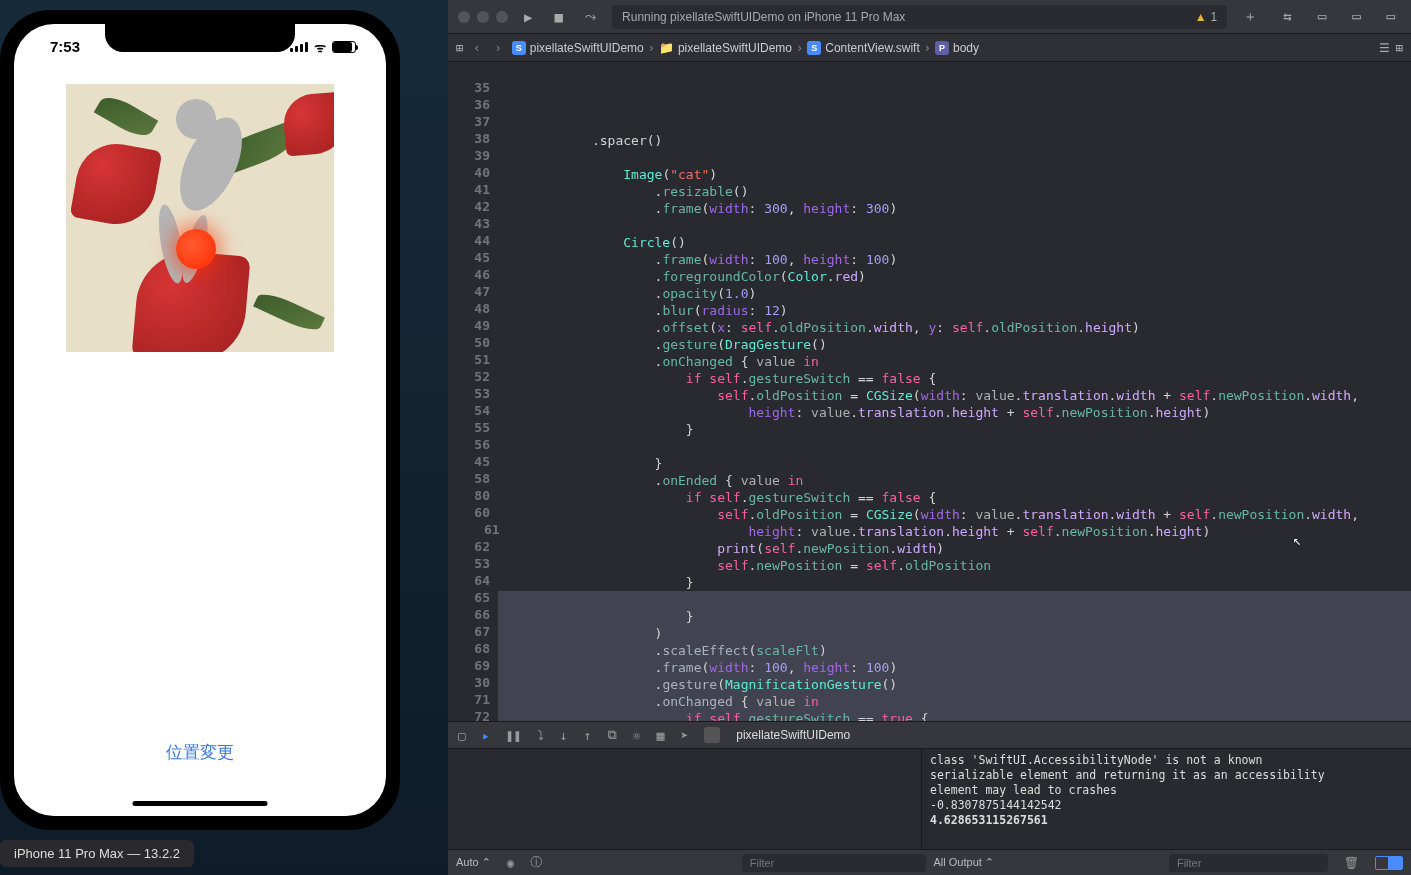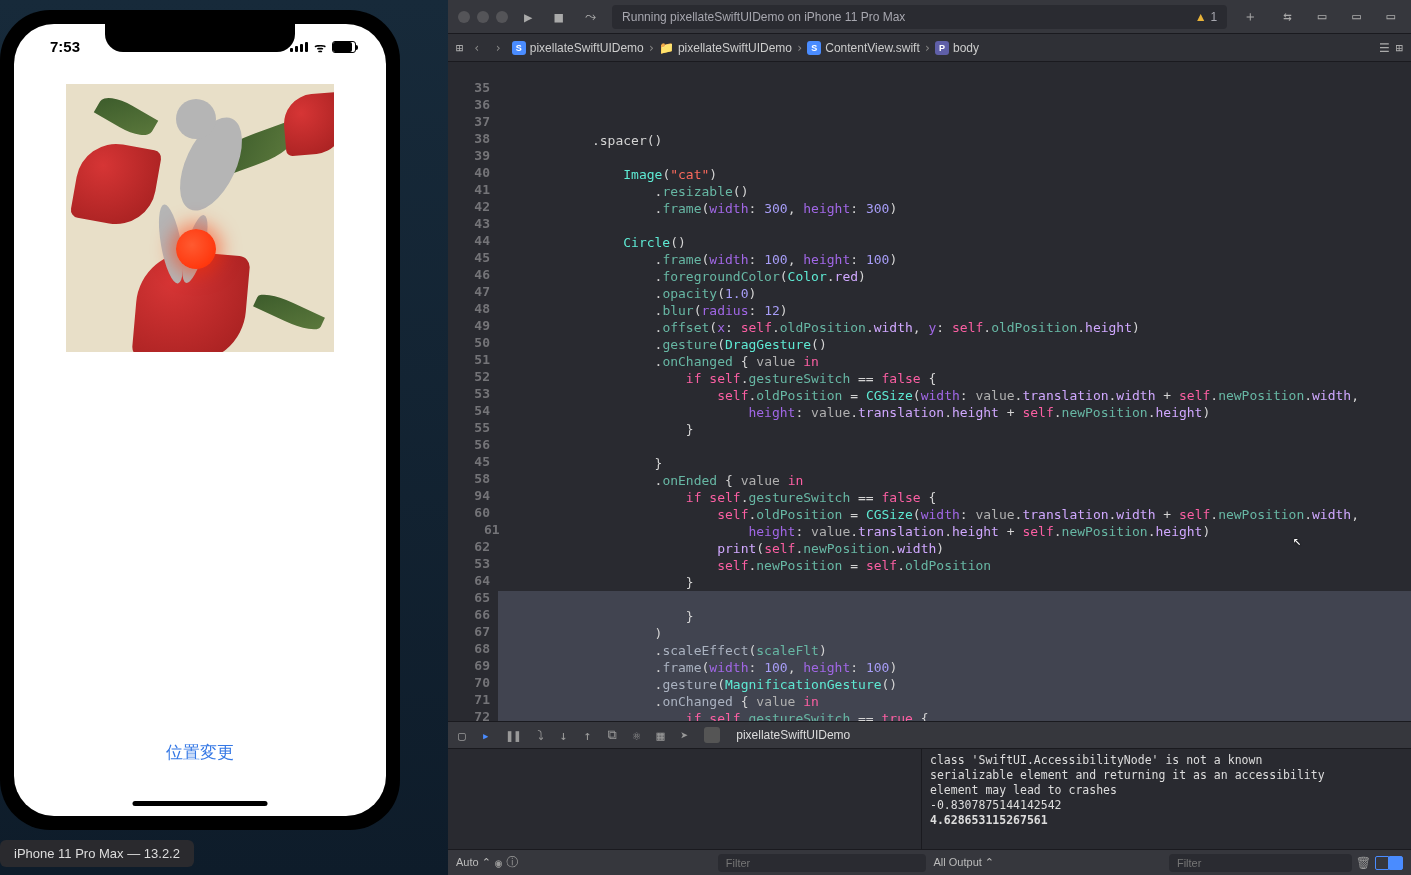--- a/index.html
+++ b/index.html
@@ -246,21 +246,21 @@
 }
 .bottom-bar {
   height: 26px;
   background: #36373d;
   border-top: 1px solid #1a1a1f;
   display: flex;
   align-items: center;
   padding: 0 8px;
   gap: 8px;
 }
-.bb-left, .bb-right { flex: 1; display: flex; align-items: center; gap: 4px; }
+.bb-left, .bb-right { flex: 1; display: flex; align-items: center; gap: 16px; }
 .bb-right { justify-content: flex-start; }
 .bb-text { color: #bbb; font-family: -apple-system, sans-serif; font-size: 11px; }
 .filter-input {
   flex: 1;
   height: 18px;
   background: #2a2b31;
   border: none;
   border-radius: 4px;
   padding: 0 8px;
   color: #999;
@@ -392,32 +392,32 @@
         <div style="height: 17px;">49</div>
         <div style="height: 17px;">50</div>
         <div style="height: 17px;">51</div>
         <div style="height: 17px;">52</div>
         <div style="height: 17px;">53</div>
         <div style="height: 17px;">54</div>
         <div style="height: 17px;">55</div>
         <div style="height: 17px;">56</div>
         <div style="height: 17px;">45</div>
         <div style="height: 17px; padding-left: 9px;">58</div>
-        <div style="height: 17px;">94</div>
+        <div style="height: 17px;">80</div>
         <div style="height: 17px;">60</div>
         <div style="height: 17px; padding-left: 36px;">61</div>
         <div style="height: 17px;">62</div>
         <div style="height: 17px;">53</div>
         <div style="height: 17px;">64</div>
         <div style="height: 17px;">65</div>
         <div style="height: 17px;">66</div>
         <div style="height: 17px;">67</div>
         <div style="height: 17px;">68</div>
         <div style="height: 17px;">69</div>
-        <div style="height: 17px;">70</div>
+        <div style="height: 17px;">30</div>
         <div style="height: 17px;">71</div>
         <div style="height: 17px;">72</div>
       </div>
     <div class="code" id="code">
       <div class="selection" style="top: 529px; height: 153px;"></div><div class="cursor-arrow">↖</div>
     <div class="code-line">&nbsp;</div><div class="code-line">            .spacer()</div><div class="code-line">&nbsp;</div><div class="code-line">                <span class="t-type">Image</span>(<span class="t-str">"cat"</span>)</div><div class="code-line">                    .<span class="t-call">resizable</span>()</div><div class="code-line">                    .<span class="t-call">frame</span>(<span class="t-lbl">width</span>: <span class="t-num">300</span>, <span class="t-lbl">height</span>: <span class="t-num">300</span>)</div><div class="code-line">&nbsp;</div><div class="code-line">                <span class="t-type">Circle</span>()</div><div class="code-line">                    .<span class="t-call">frame</span>(<span class="t-lbl">width</span>: <span class="t-num">100</span>, <span class="t-lbl">height</span>: <span class="t-num">100</span>)</div><div class="code-line">                    .<span class="t-call">foregroundColor</span>(<span class="t-type">Color</span>.<span class="t-purple">red</span>)</div><div class="code-line">                    .<span class="t-call">opacity</span>(<span class="t-num">1.0</span>)</div><div class="code-line">                    .<span class="t-call">blur</span>(<span class="t-lbl">radius</span>: <span class="t-num">12</span>)</div><div class="code-line">                    .<span class="t-call">offset</span>(<span class="t-lbl">x</span>: <span class="t-self">self</span>.<span class="t-prop">oldPosition</span>.<span class="t-purple">width</span>, <span class="t-lbl">y</span>: <span class="t-self">self</span>.<span class="t-prop">oldPosition</span>.<span class="t-purple">height</span>)</div><div class="code-line">                    .<span class="t-call">gesture</span>(<span class="t-type">DragGesture</span>()</div><div class="code-line">                    .<span class="t-call">onChanged</span> { <span class="t-dim">value</span> <span class="t-kw">in</span></div><div class="code-line">                        <span class="t-kw">if</span> <span class="t-self">self</span>.<span class="t-prop">gestureSwitch</span> == <span class="t-bool">false</span> {</div><div class="code-line">                            <span class="t-self">self</span>.<span class="t-prop">oldPosition</span> = <span class="t-type">CGSize</span>(<span class="t-lbl">width</span>: <span class="t-dim">value</span>.<span class="t-purple">translation</span>.<span class="t-purple">width</span> + <span class="t-self">self</span>.<span class="t-prop">newPosition</span>.<span class="t-purple">width</span>,</div><div class="code-line">                                <span class="t-lbl">height</span>: <span class="t-dim">value</span>.<span class="t-purple">translation</span>.<span class="t-purple">height</span> + <span class="t-self">self</span>.<span class="t-prop">newPosition</span>.<span class="t-purple">height</span>)</div><div class="code-line">                        }</div><div class="code-line">&nbsp;</div><div class="code-line">                    }</div><div class="code-line">                    .<span class="t-call">onEnded</span> { <span class="t-dim">value</span> <span class="t-kw">in</span></div><div class="code-line">                        <span class="t-kw">if</span> <span class="t-self">self</span>.<span class="t-prop">gestureSwitch</span> == <span class="t-bool">false</span> {</div><div class="code-line">                            <span class="t-self">self</span>.<span class="t-prop">oldPosition</span> = <span class="t-type">CGSize</span>(<span class="t-lbl">width</span>: <span class="t-dim">value</span>.<span class="t-purple">translation</span>.<span class="t-purple">width</span> + <span class="t-self">self</span>.<span class="t-prop">newPosition</span>.<span class="t-purple">width</span>,</div><div class="code-line">                                <span class="t-lbl">height</span>: <span class="t-dim">value</span>.<span class="t-purple">translation</span>.<span class="t-purple">height</span> + <span class="t-self">self</span>.<span class="t-prop">newPosition</span>.<span class="t-purple">height</span>)</div><div class="code-line">                            <span class="t-purple">print</span>(<span class="t-self">self</span>.<span class="t-prop">newPosition</span>.<span class="t-purple">width</span>)</div><div class="code-line">                            <span class="t-self">self</span>.<span class="t-prop">newPosition</span> = <span class="t-self">self</span>.<span class="t-prop">oldPosition</span></div><div class="code-line">                        }</div><div class="code-line">&nbsp;</div><div class="code-line">                        }</div><div class="code-line">                    )</div><div class="code-line">                    .<span class="t-sel-mod">scaleEffect</span>(<span class="t-prop">scaleFlt</span>)</div><div class="code-line">                    .<span class="t-sel-mod">frame</span>(<span class="t-lbl">width</span>: <span class="t-num">100</span>, <span class="t-lbl">height</span>: <span class="t-num">100</span>)</div><div class="code-line">                    .<span class="t-sel-mod">gesture</span>(<span class="t-type">MagnificationGesture</span>()</div><div class="code-line">                    .<span class="t-sel-mod">onChanged</span> { <span class="t-dim">value</span> <span class="t-kw">in</span></div><div class="code-line">                        <span class="t-kw">if</span> <span class="t-self">self</span>.<span class="t-prop">gestureSwitch</span> == <span class="t-bool">true</span> {</div></div>
   </div>
 
   <div class="debug-bar">
     <span>▢</span>

